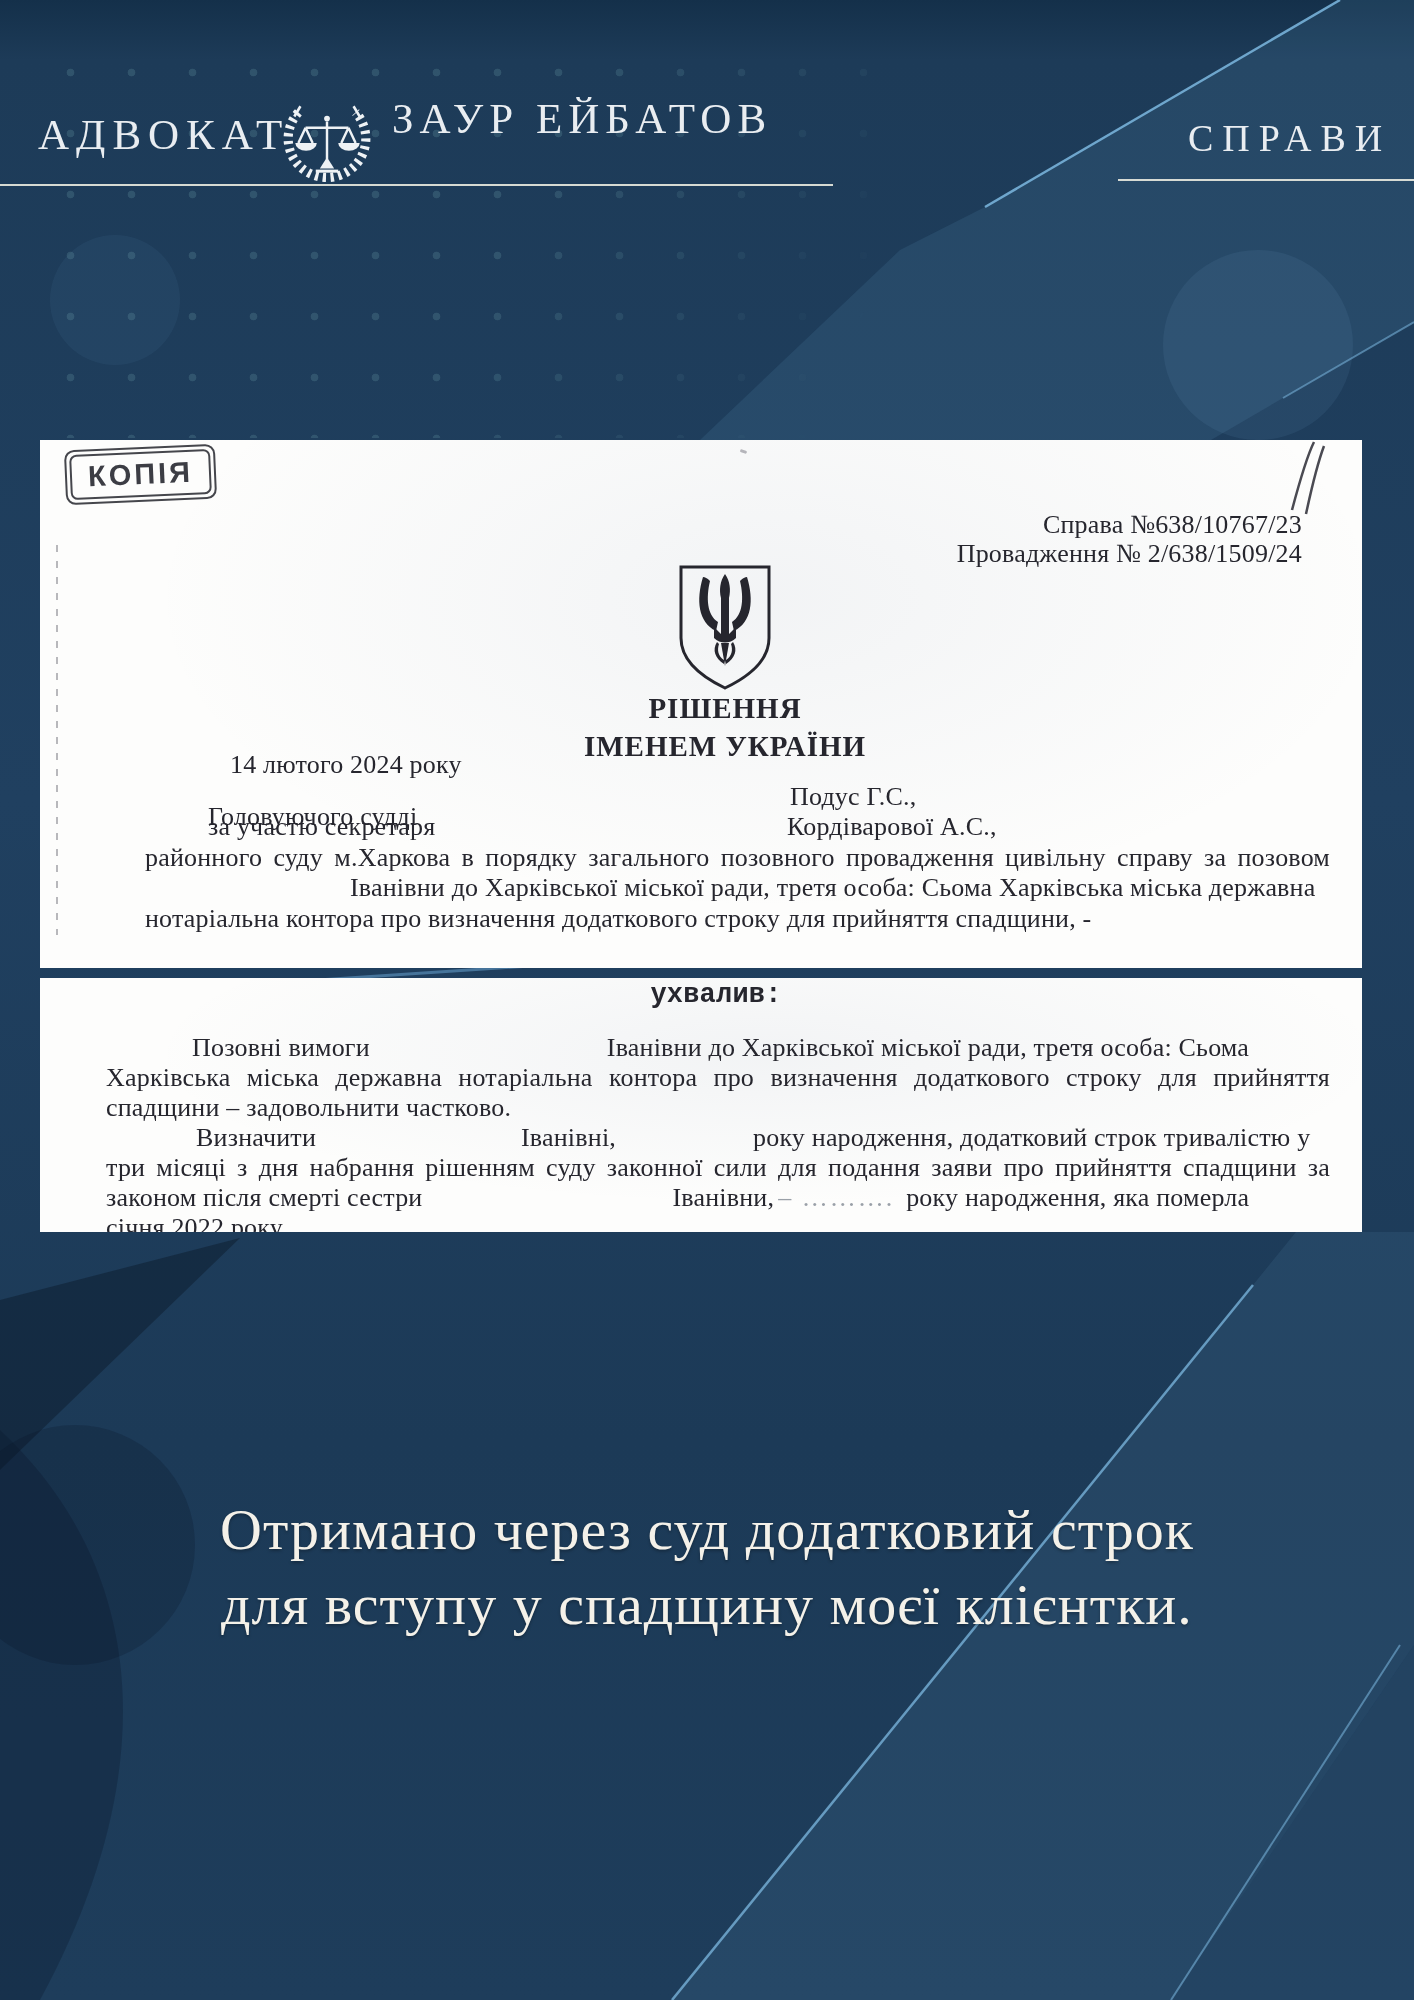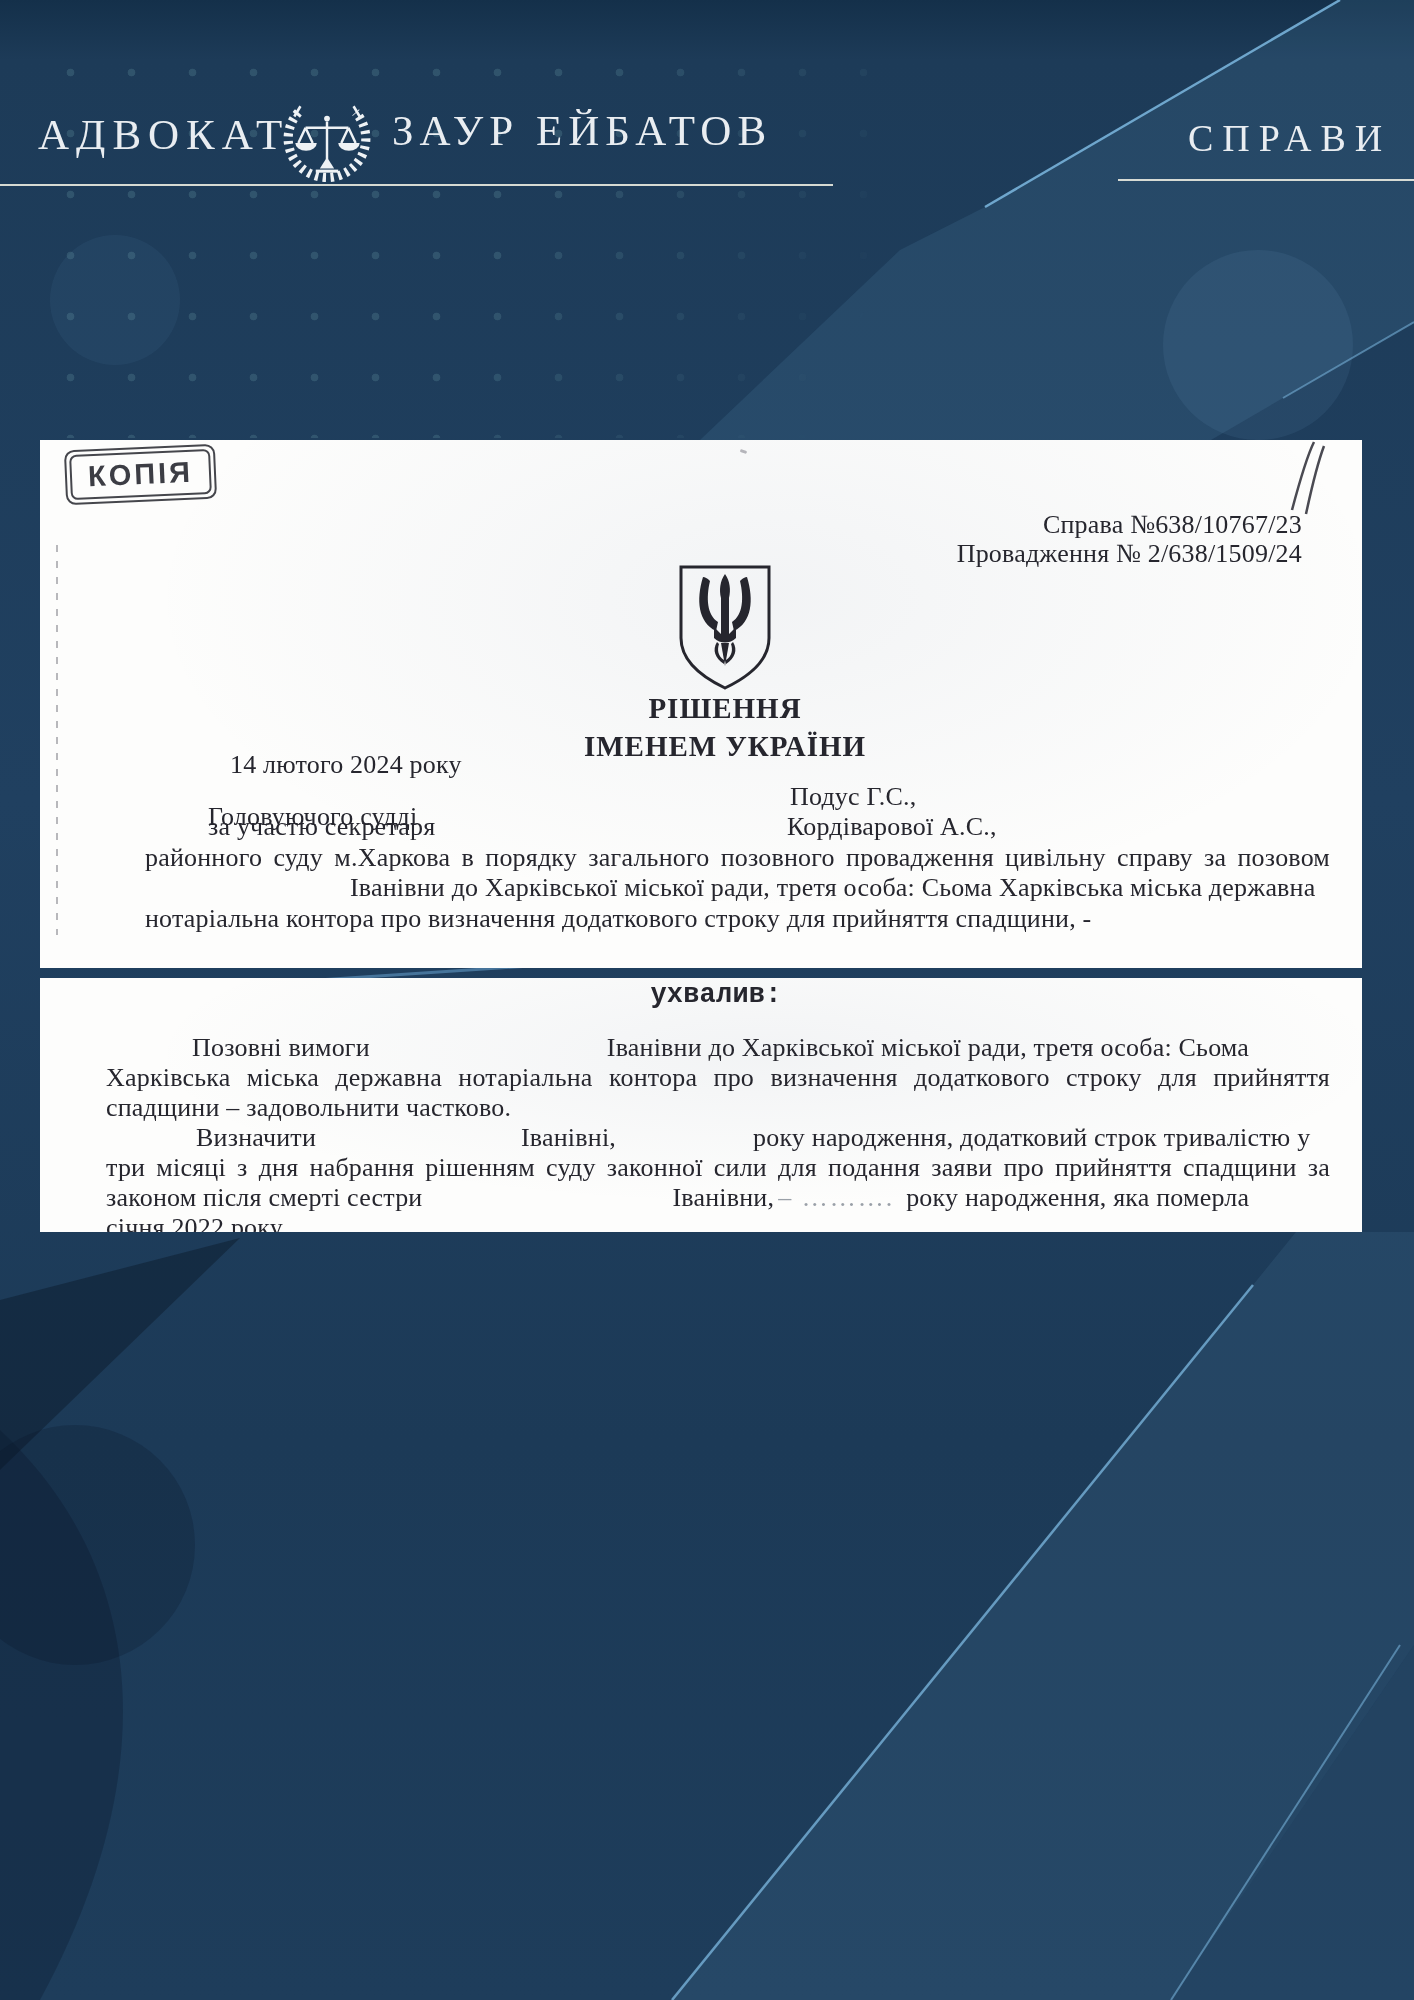--- a/index.html
+++ b/index.html
@@ -9,21 +9,21 @@
   .bg{position:absolute;inset:0;width:1414px;height:2000px;}
   
   .dots{position:absolute;left:18px;top:28px;width:890px;height:410px;
         background-image:radial-gradient(rgba(125,182,188,0.20) 3.5px, rgba(125,182,188,0) 4.2px);
         background-size:61px 61px;background-position:22px 14px;
         -webkit-mask-image:linear-gradient(115deg,#000 55%,transparent 92%);
         mask-image:linear-gradient(115deg,#000 55%,transparent 92%);}
   
   .hdr-text{position:absolute;color:#e9edf1;font-weight:400;}
   .brand-left{left:38px;top:110px;font-size:43px;letter-spacing:7px;}
-  .brand-right{left:392px;top:106px;font-size:43px;letter-spacing:6px;}
+  .brand-right{left:392px;top:94px;font-size:43px;letter-spacing:6px;}
   .section-title{left:1188px;top:116px;font-size:38px;letter-spacing:9px;}
   .rule{position:absolute;height:2px;background:#e6e8dd;opacity:.92;}
   .rule-left{left:0;top:184px;width:833px;}
   .rule-right{left:1118px;top:179px;width:296px;}
   .logo{position:absolute;left:280px;top:94px;width:94px;height:94px;}
   
   .doc{position:absolute;left:40px;width:1322px;background:#fdfdfc;color:#26262e;
        background-image:radial-gradient(ellipse at 55% 30%, rgba(100,120,155,0.07), rgba(100,120,155,0) 60%);
        font-size:26px;letter-spacing:.2px;overflow:hidden;}
   .doc1{top:440px;height:528px;}
@@ -159,14 +159,18 @@
         <div class="line"><span class="gap" style="width: 86px;"></span><span>Позовні вимоги</span><span class="gap" style="width: 237px;"></span><span>Іванівни до Харківської міської ради, третя особа: Сьома</span></div>
         <div class="line just"><span>Харківська міська державна нотаріальна контора про визначення додаткового строку для прийняття</span></div>
         <div class="line"><span>спадщини – задовольнити частково.</span></div>
         <div class="line"><span class="gap" style="width: 90px;"></span><span>Визначити</span><span class="gap" style="width: 205px;"></span><span>Іванівні,</span><span class="gap" style="width: 137px;"></span><span>року народження, додатковий строк тривалістю у</span></div>
         <div class="line just"><span>три місяці з дня набрання рішенням суду законної сили для подання  заяви про прийняття спадщини за</span></div>
         <div class="line"><span>законом після смерті сестри</span><span class="gap" style="width: 250px;"></span><span>Іванівни,</span><span class="faint">– ……….</span><span>року народження, яка померла</span></div>
         <div class="line"><span>січня 2022 року.</span></div>
       </div>
   </section>
 
+  <div class="caption">
+    <div>Отримано через суд додатковий строк</div>
+    <div>для вступу у спадщину моєї клієнтки.</div>
+  </div>
 
 </div>
 
 </body></html>

